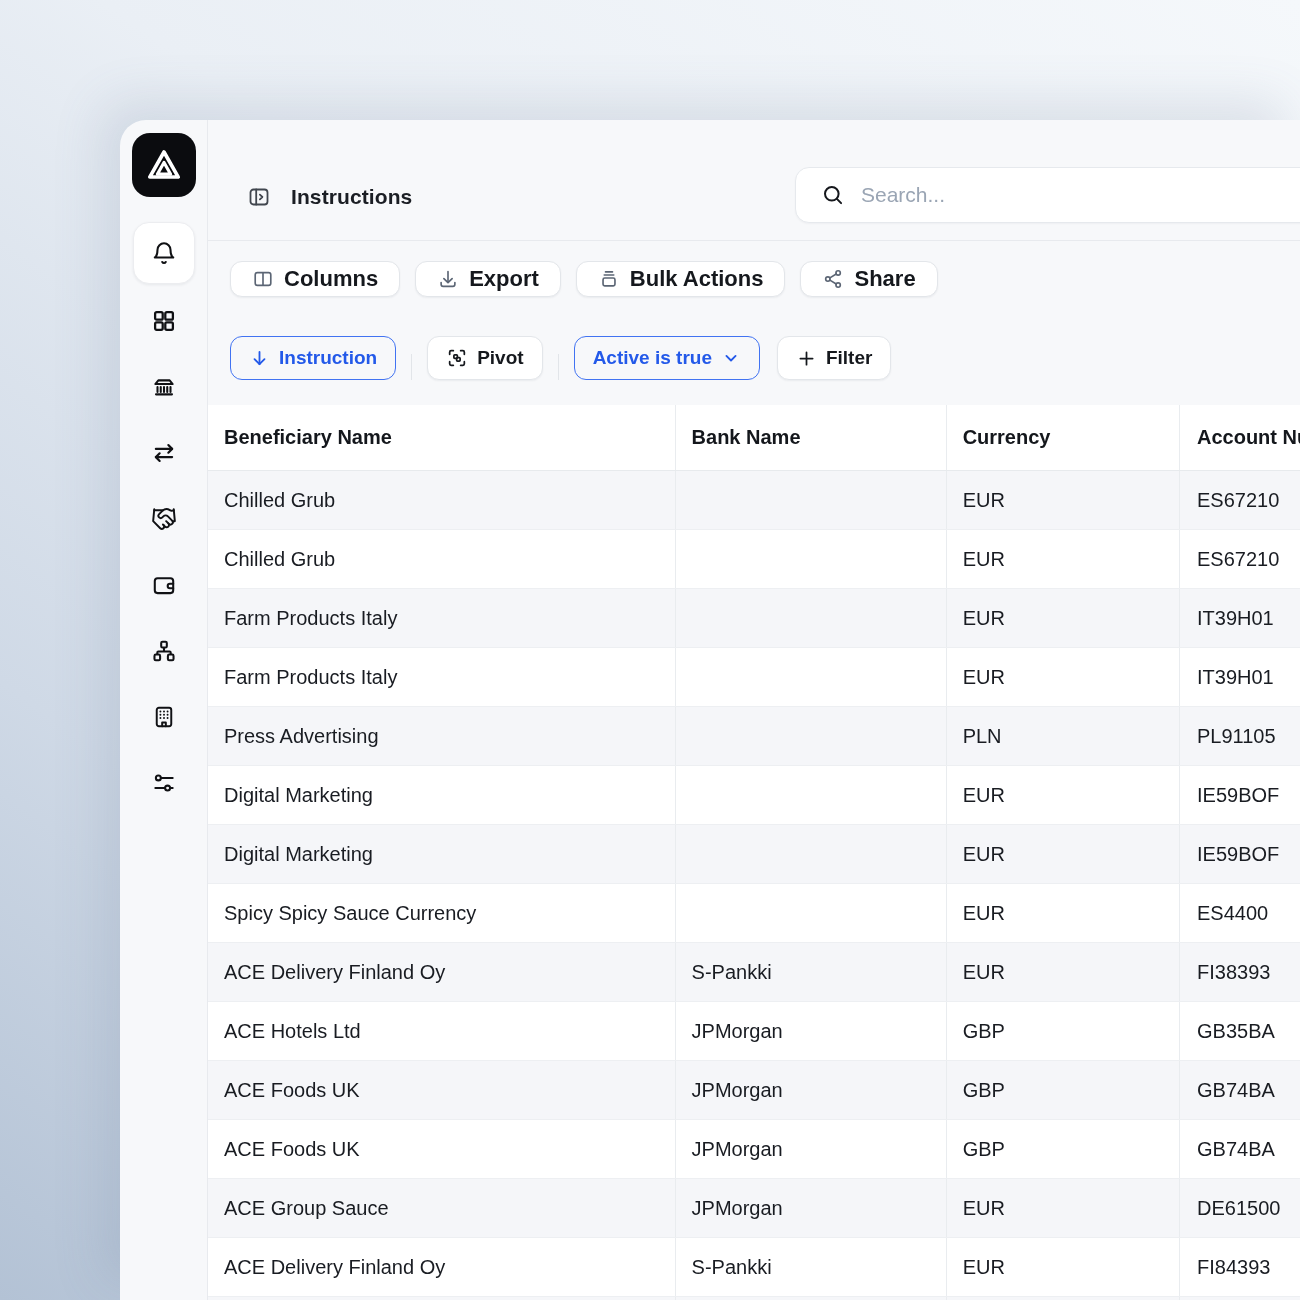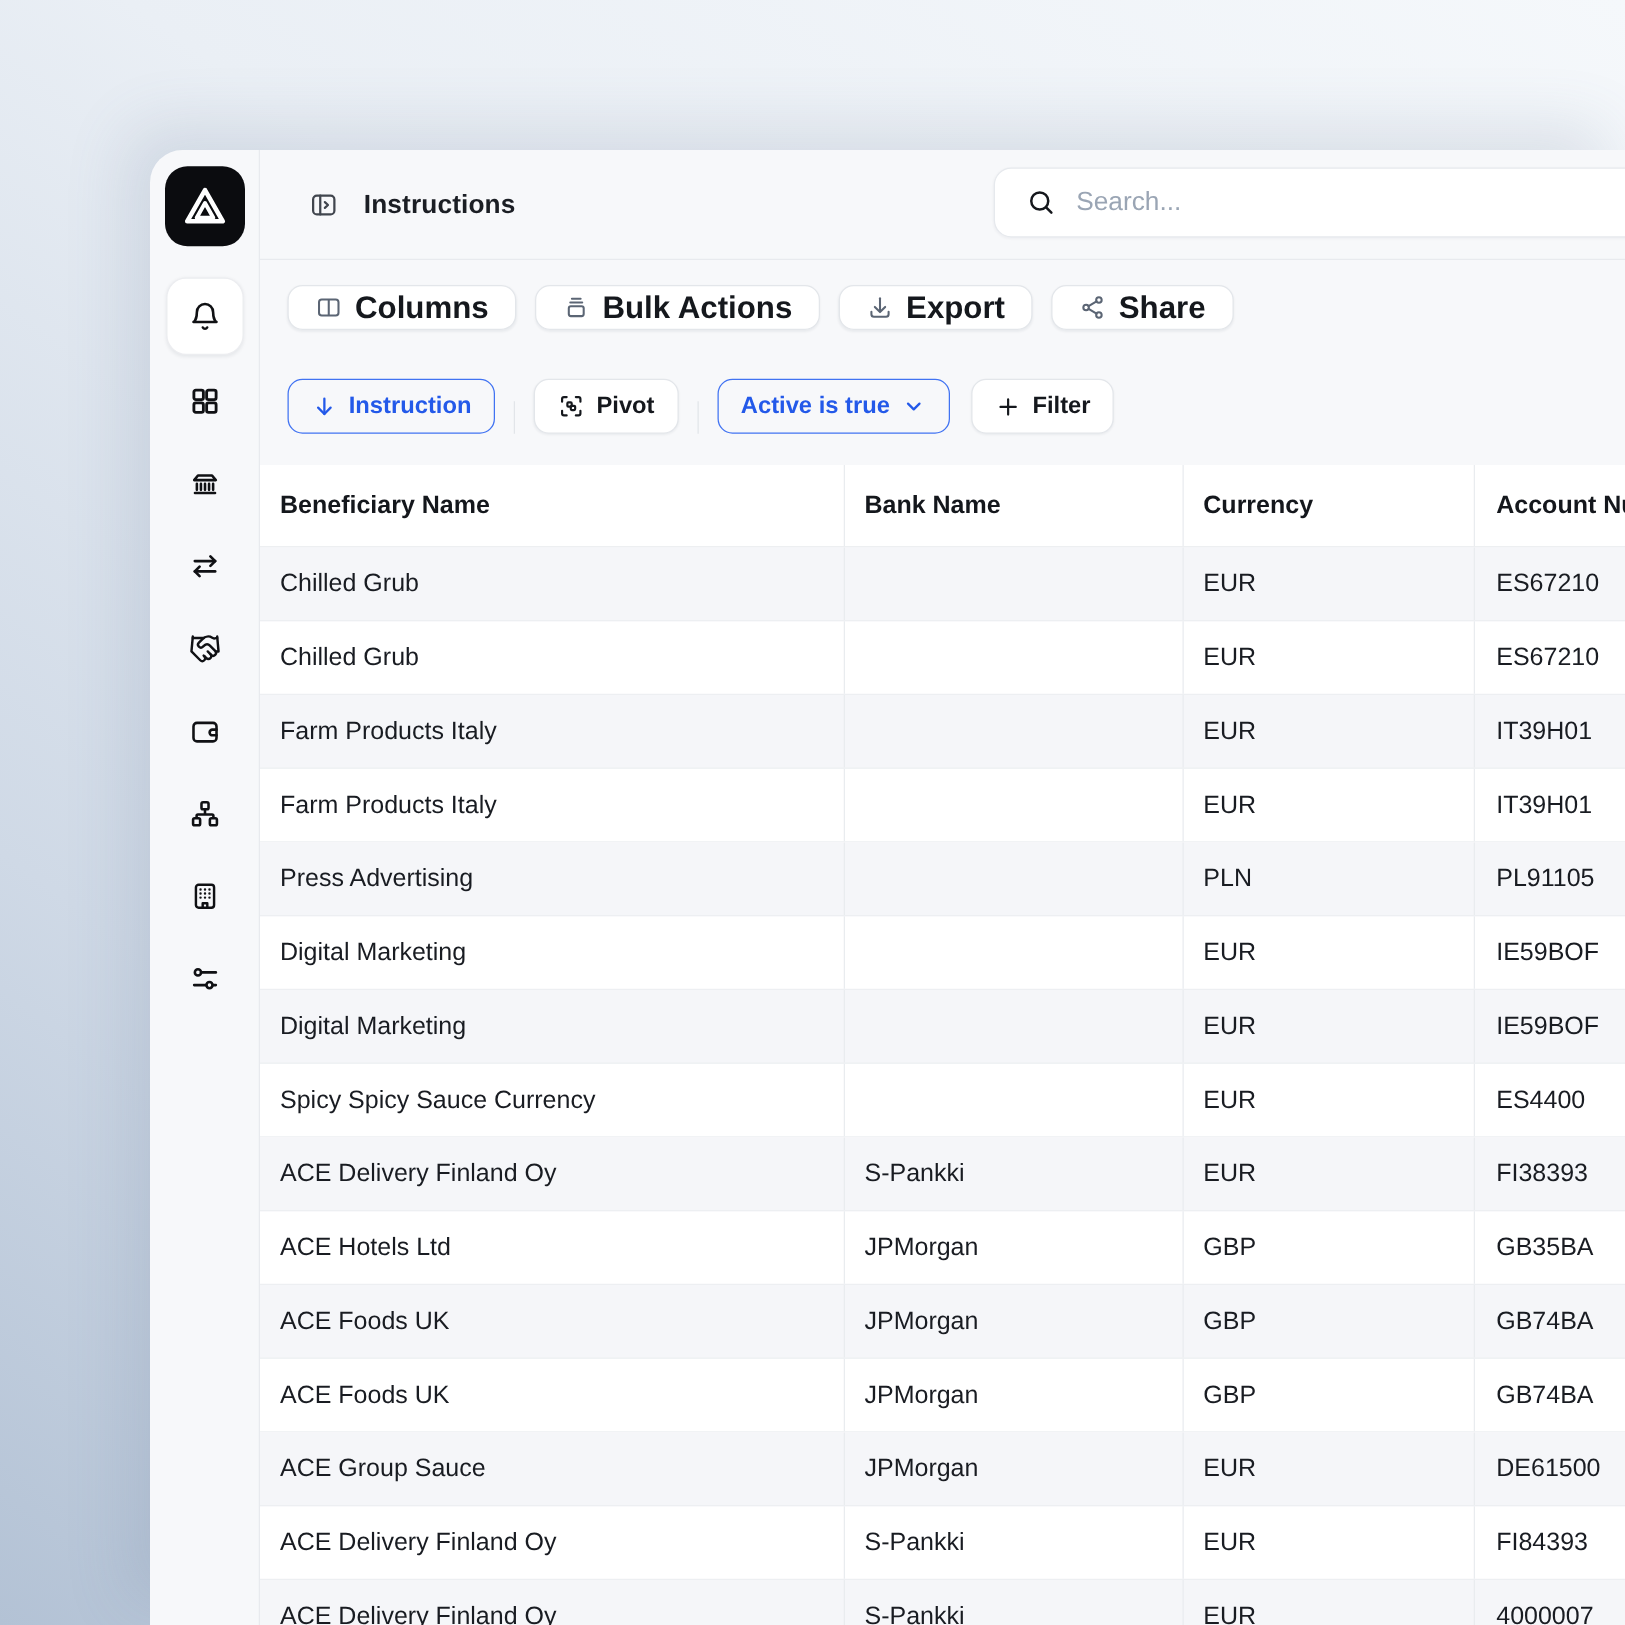--- a/index.html
+++ b/index.html
@@ -17,37 +17,37 @@
   .logo{width:64px;height:64px;margin-top:13px;border-radius:18px;background:#0b0c0f;
     display:flex;align-items:center;justify-content:center;flex:none;}
   .bell-card{width:60px;height:60px;margin-top:25px;border-radius:16px;background:#fff;
     border:1px solid #ecedf0;box-shadow:0 1px 3px rgba(16,24,40,.07);
     display:flex;align-items:center;justify-content:center;flex:none;}
   .side-icons{margin-top:24px;display:flex;flex-direction:column;align-items:center;gap:40px;}
   .side-icons .nav-btn{width:26px;height:26px;color:#101114;cursor:pointer;}
   .icon{display:block}
 
   
-  .main{flex:1;min-width:0;display:flex;flex-direction:column;}
+  .main{flex:1;min-width:0;display:flex;flex-direction:column;margin-top:33px;}
   .titlebar{height:88px;flex:none;border-bottom:1px solid #e8eaee;display:flex;
     align-items:center;padding-left:39px;position:relative;box-sizing:border-box;}
   .panel-ic{width:24px;height:24px;color:#41464e;}
   .page-title{font-size:21px;font-weight:600;color:#1b1e24;margin:0 0 0 20px;letter-spacing:.1px;}
   .search{position:absolute;left:587px;top:14px;height:56px;width:750px;background:#fff;
     border:1px solid #e6e9ed;border-radius:14px;box-sizing:border-box;display:flex;
     align-items:center;padding-left:25px;gap:14px;box-shadow:0 1px 2px rgba(18,27,45,.04);}
   .search svg{color:#15171c;flex:none;}
   .search input{border:none;outline:none;background:transparent;font-size:21px;flex:1;
     font-family:inherit;color:#2a2f38;}
   .search input::placeholder{color:#9aa5b4;}
 
   .toolbar{margin:20px 0 0 22px;display:flex;gap:15px;}
   .btn{height:36px;display:inline-flex;align-items:center;gap:10px;padding:0 21px;
     background:#fff;border:1px solid #e3e6ea;border-radius:12px;cursor:pointer;
-    font-size:25px;font-weight:600;color:#15181d;box-shadow:0 1px 2px rgba(18,27,45,.06);}
+    font-size:22px;font-weight:600;color:#15181d;box-shadow:0 1px 2px rgba(18,27,45,.06);}
   .btn svg{color:#5b6574;}
 
   .filterbar{margin:39px 0 0 22px;display:flex;align-items:flex-end;}
   .pill{height:44px;display:inline-flex;align-items:center;gap:9px;padding:0 18px;
     border-radius:12px;font-size:19px;font-weight:600;cursor:pointer;box-sizing:border-box;}
   .pill-blue{border:1.5px solid #4173f2;color:#2359e9;background:transparent;}
   .pill-plain{border:1px solid #e3e6ea;background:#fff;color:#15181d;
     box-shadow:0 1px 2px rgba(18,27,45,.06);}
   .vdiv{width:1px;height:26px;background:#e2e5e9;margin:0 15px;flex:none;}
   .ml17{margin-left:17px;}
@@ -174,33 +174,33 @@
     <div class="toolbar">
       <button class="btn">
         <svg class="icon" width="22" height="22" viewBox="0 0 24 24" fill="none" stroke="currentColor" stroke-width="1.8" stroke-linejoin="round">
           <rect x="3.5" y="5" width="17" height="14" rx="2.4"></rect>
             <path d="M12 5v14"></path>
         </svg>
         <span>Columns</span>
       </button>
       <button class="btn">
         <svg class="icon" width="22" height="22" viewBox="0 0 24 24" fill="none" stroke="currentColor" stroke-width="1.8" stroke-linecap="round" stroke-linejoin="round">
+          <path d="M12 4v11"></path>
+            <path d="m7.5 11.5 4.5 4.5 4.5-4.5"></path>
+          <path d="M4.5 15.8v2a2.2 2.2 0 0 0 2.2 2.2h10.6a2.2 2.2 0 0 0 2.2-2.2v-2"></path>
+        </svg>
+        <span>Export</span>
+      </button>
+      <button class="btn">
+        <svg class="icon" width="22" height="22" viewBox="0 0 24 24" fill="none" stroke="currentColor" stroke-width="1.8" stroke-linecap="round" stroke-linejoin="round">
           <path d="M8.2 4.3h7.6"></path>
             <path d="M6.8 7.6h10.4"></path>
           <rect x="5.5" y="10.9" width="13" height="8.6" rx="1.8"></rect>
         </svg>
         <span>Bulk Actions</span>
-      </button>
-      <button class="btn">
-        <svg class="icon" width="22" height="22" viewBox="0 0 24 24" fill="none" stroke="currentColor" stroke-width="1.8" stroke-linecap="round" stroke-linejoin="round">
-          <path d="M12 4v11"></path>
-            <path d="m7.5 11.5 4.5 4.5 4.5-4.5"></path>
-          <path d="M4.5 15.8v2a2.2 2.2 0 0 0 2.2 2.2h10.6a2.2 2.2 0 0 0 2.2-2.2v-2"></path>
-        </svg>
-        <span>Export</span>
       </button>
       <button class="btn">
         <svg class="icon" width="22" height="22" viewBox="0 0 24 24" fill="none" stroke="currentColor" stroke-width="1.8" stroke-linecap="round">
           <circle cx="17.6" cy="5.4" r="2.4"></circle>
             <circle cx="6.4" cy="12" r="2.4"></circle>
             <circle cx="17.6" cy="18.6" r="2.4"></circle>
           <path d="m8.6 10.8 6.9-4.2M8.6 13.2l6.9 4.2"></path>
         </svg>
         <span>Share</span>
       </button>

